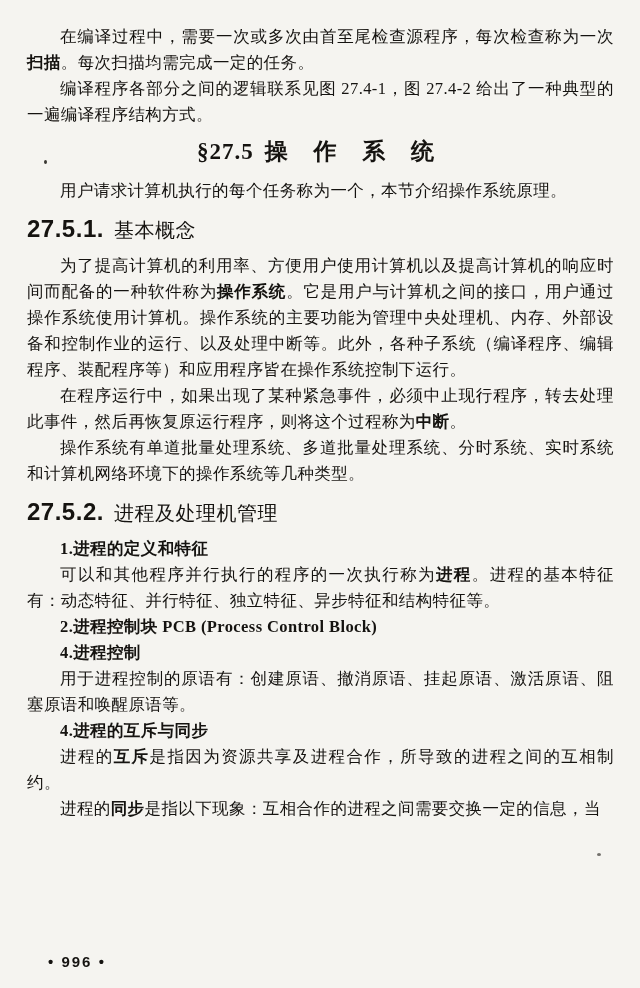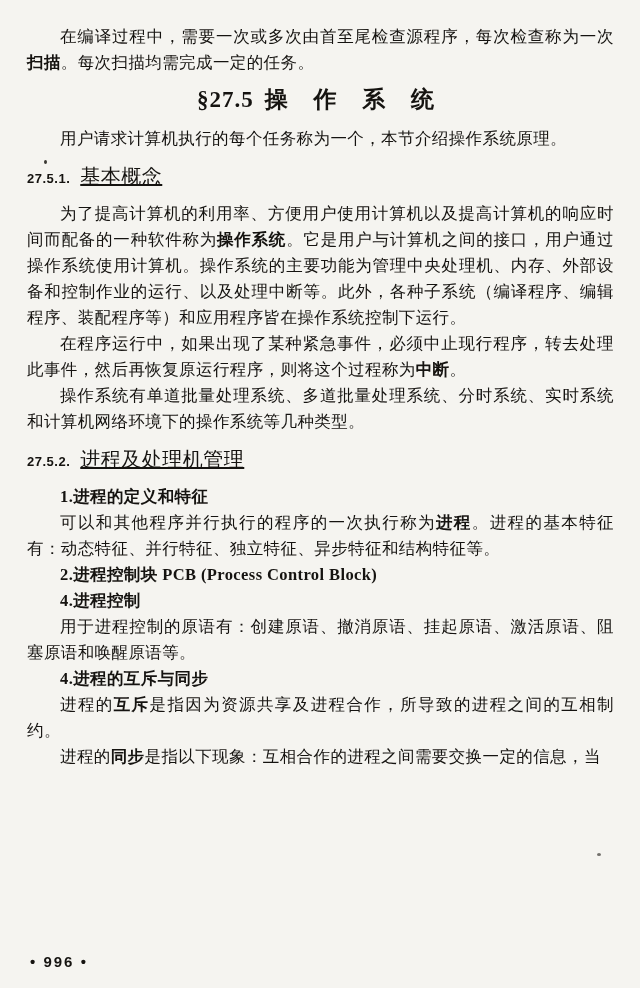--- a/index.html
+++ b/index.html
@@ -45,50 +45,51 @@
   .num-heading {
     margin: 11px 0 9px 0;
     font-size: 20px;
     line-height: 27px;
     letter-spacing: 0.5px;
     text-indent: 0;
   }
   .num-heading .h-num {
     font-weight: 700;
     font-family: "Liberation Sans", "DejaVu Sans", sans-serif;
-    font-size: 13px;
+    font-size: 24px;
     margin-right: 10px;
   }
-  .num-heading .h-title { font-weight: 400; text-decoration: underline; }
+  .num-heading .h-title { font-weight: 400; }
   .sub-heading {
     font-weight: 700;
   }
   .page-number {
     position: absolute;
-    left: 30px;
+    left: 48px;
     bottom: 18px;
     font-weight: 700;
     font-size: 15px;
     letter-spacing: 2px;
     font-family: "Liberation Sans", "DejaVu Sans", sans-serif;
   }
   .speck {
     position: absolute;
     background: #3a3833;
     border-radius: 50%;
   }
   .speck-1 { left: 44px; top: 160px; width: 3px; height: 4px; }
   .speck-2 { left: 597px; top: 853px; width: 4px; height: 3px; opacity: .7; }
 </style>
 </head>
 <body>
 
 <div class="page">
 
   <p class="para"><span>在编译过程中，需要一次或多次由首至尾检查源程序，每次检查称为一次</span><span class="b">扫描</span><span>。每次扫描均需完成一定的任务。</span></p>
+  <p class="para"><span>编译程序各部分之间的逻辑联系见图 27.4-1，图 27.4-2 给出了一种典型的一遍编译程序结构方式。</span></p>
 
   <h1 class="section-heading"><span class="section-num">§27.5</span><span class="section-title">操 作 系 统</span></h1>
 
   <p class="para"><span>用户请求计算机执行的每个任务称为一个，本节介绍操作系统原理。</span></p>
 
   <h2 class="num-heading"><span class="h-num">27.5.1.</span><span class="h-title">基本概念</span></h2>
 
   <p class="para"><span>为了提高计算机的利用率、方便用户使用计算机以及提高计算机的响应时间而配备的一种软件称为</span><span class="b">操作系统</span><span>。它是用户与计算机之间的接口，用户通过操作系统使用计算机。操作系统的主要功能为管理中央处理机、内存、外部设备和控制作业的运行、以及处理中断等。此外，各种子系统（编译程序、编辑程序、装配程序等）和应用程序皆在操作系统控制下运行。</span></p>
   <p class="para"><span>在程序运行中，如果出现了某种紧急事件，必须中止现行程序，转去处理此事件，然后再恢复原运行程序，则将这个过程称为</span><span class="b">中断</span><span>。</span></p>
   <p class="para"><span>操作系统有单道批量处理系统、多道批量处理系统、分时系统、实时系统和计算机网络环境下的操作系统等几种类型。</span></p>

